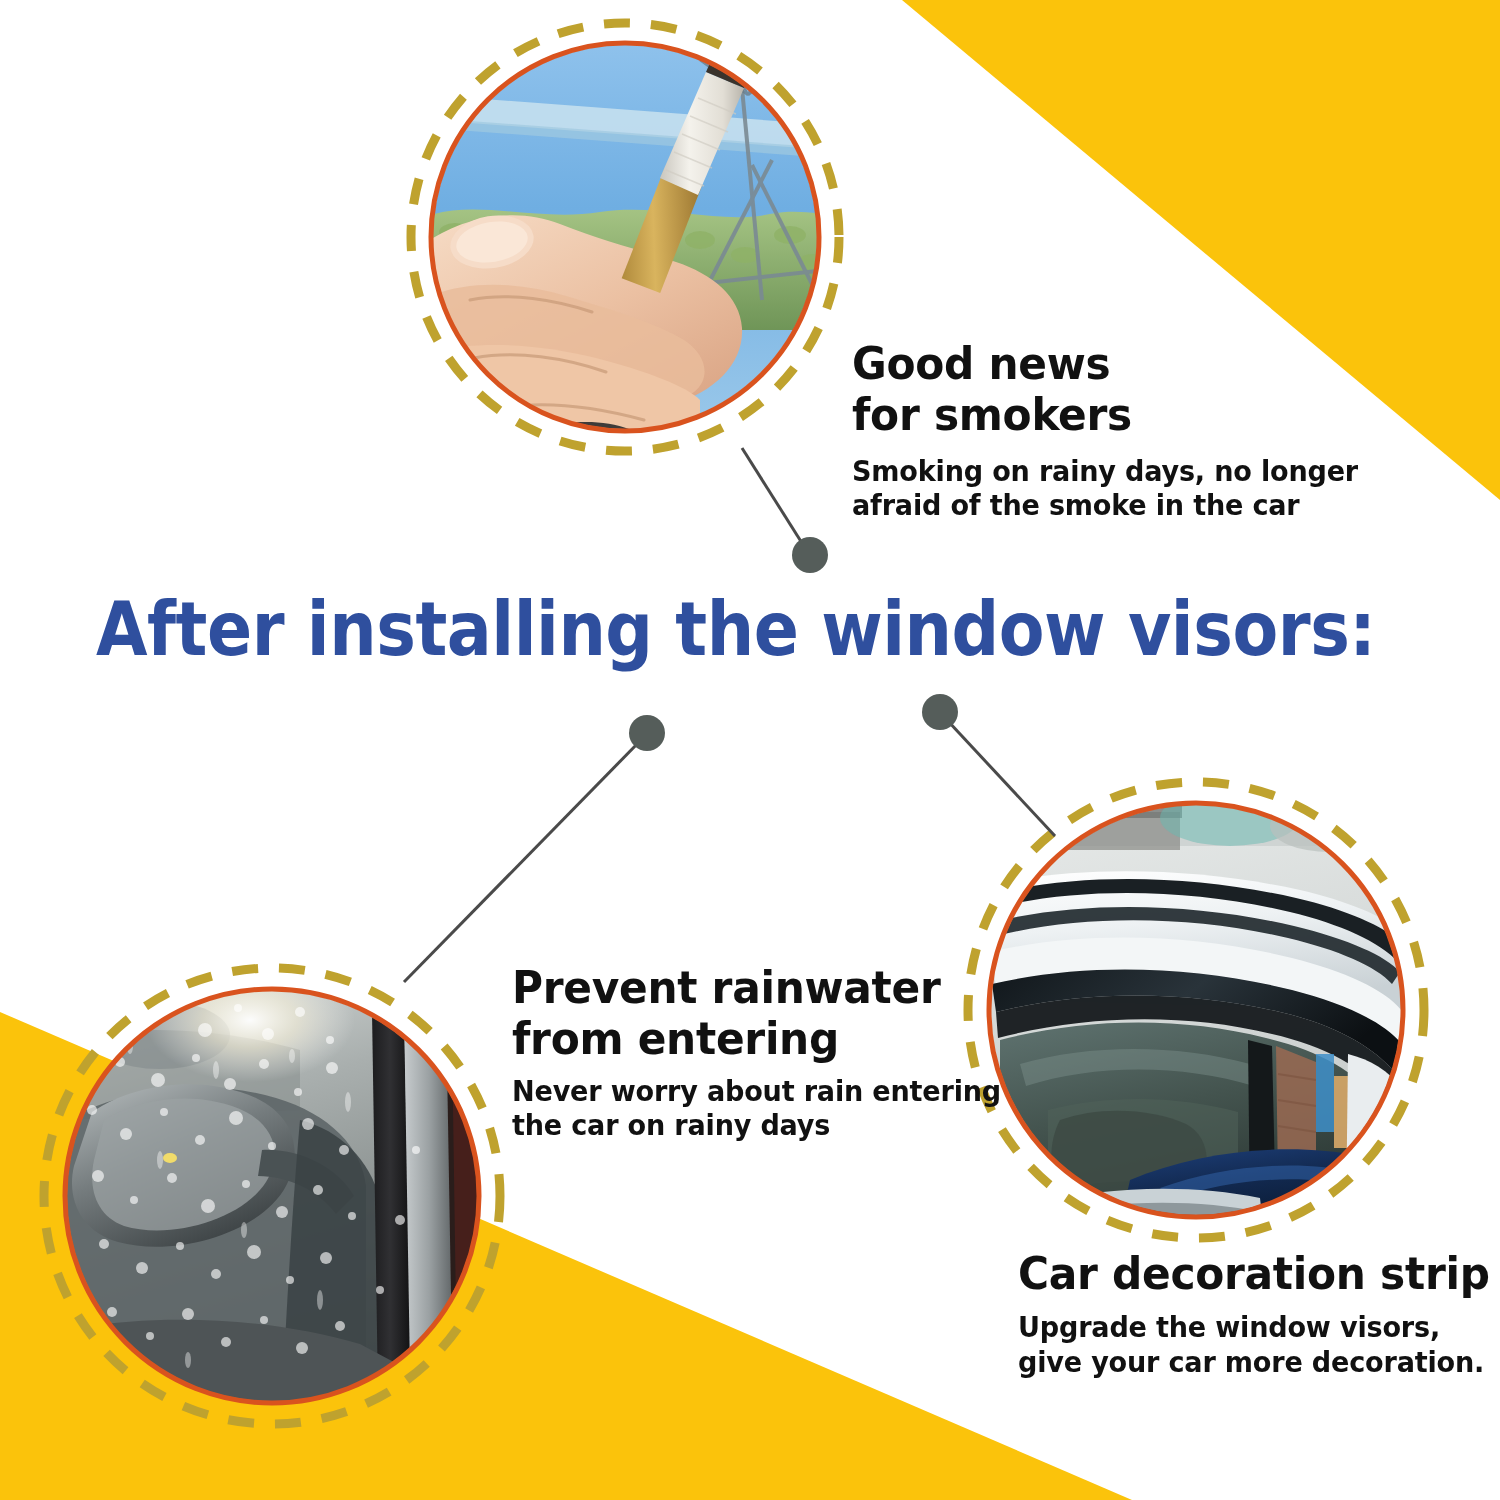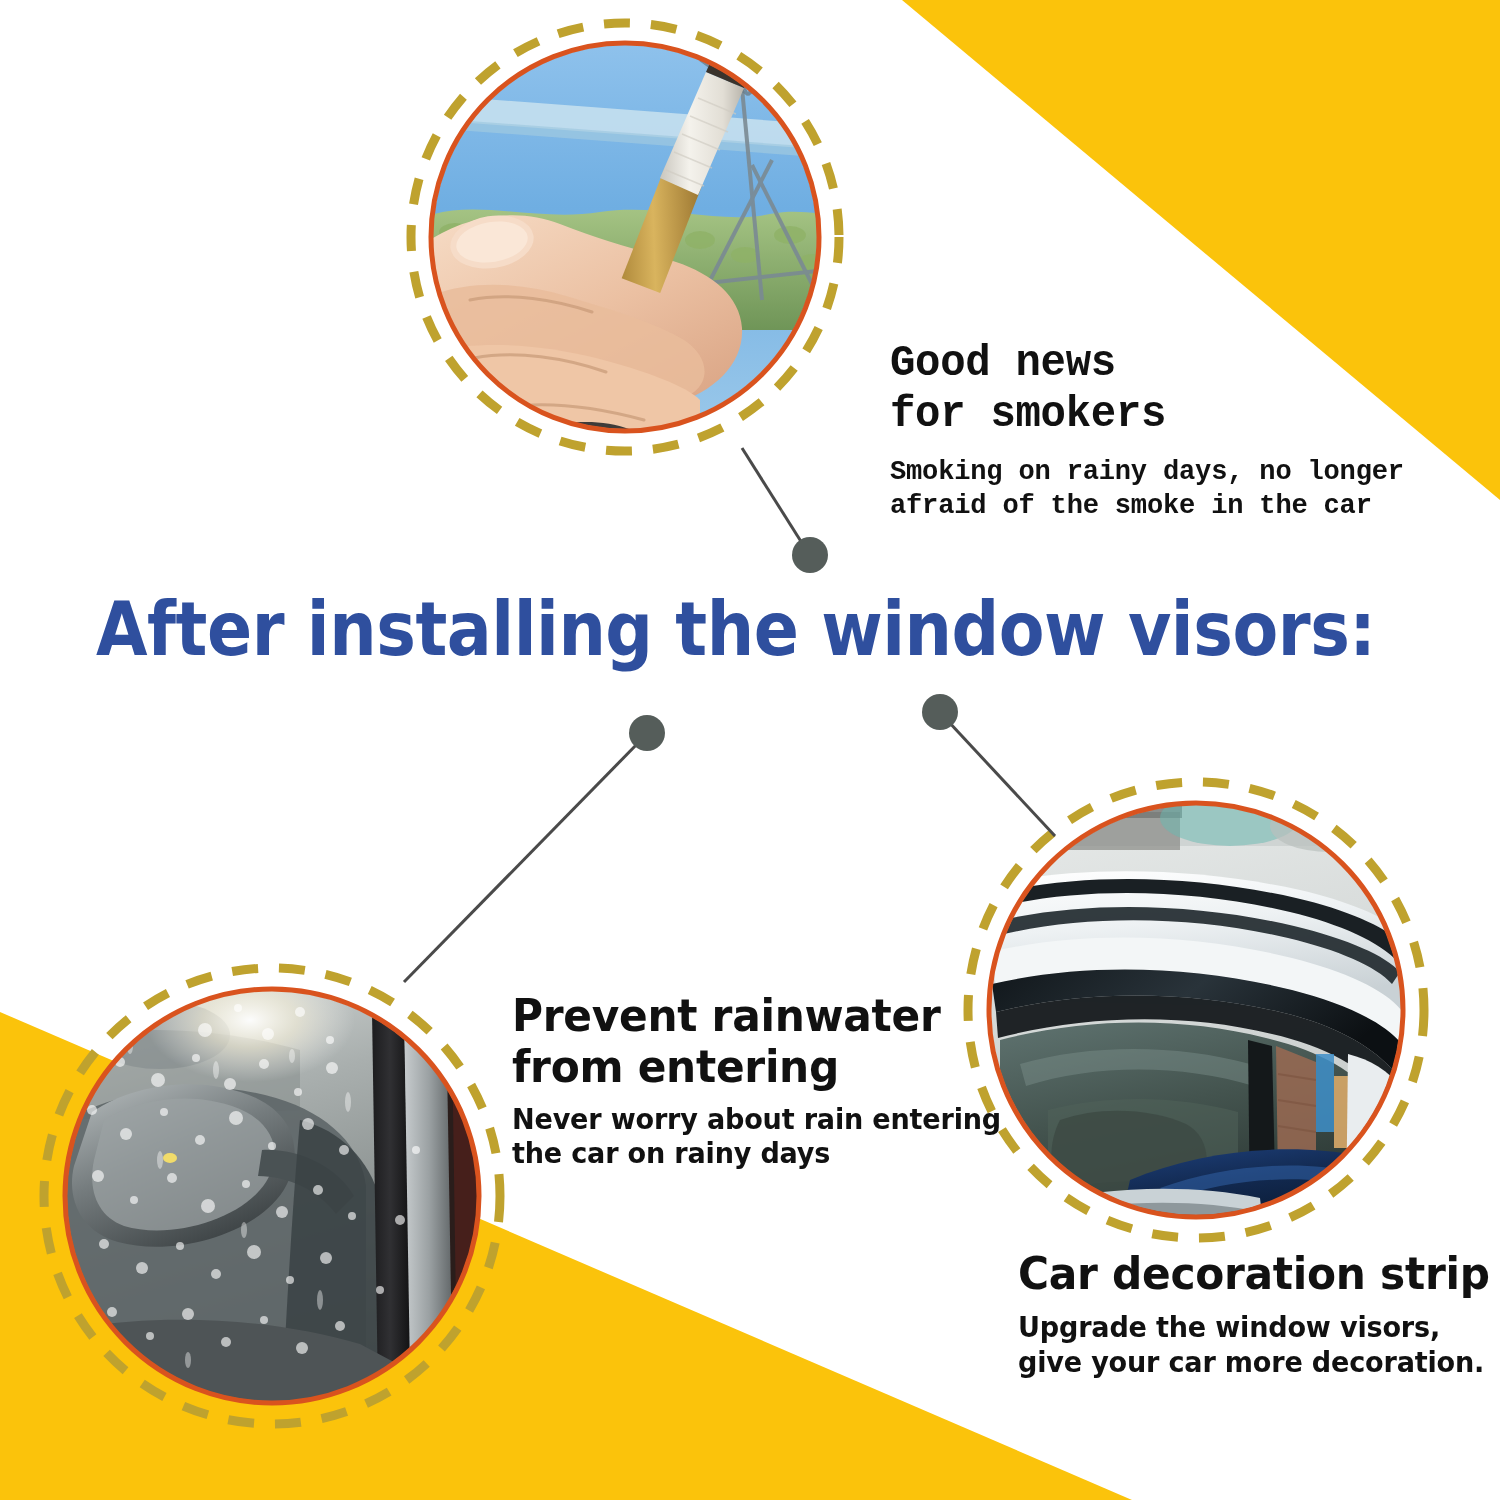--- a/index.html
+++ b/index.html
@@ -395,32 +395,32 @@
 
     <line x1="641" y1="740" x2="404" y2="982" stroke="#4A4A4A" stroke-width="3"></line>
     <circle cx="647" cy="733" r="18" fill="#555D5A"></circle>
 
     <line x1="947" y1="720" x2="1055" y2="836" stroke="#4A4A4A" stroke-width="3"></line>
     <circle cx="940" cy="712" r="18" fill="#555D5A"></circle>
   </svg>
 
   <div class="txt headline" style="left:96px; top:592px;">After installing the window visors:</div>
 
-  <div class="txt" style="left:890px; top:338px;font-family:Liberation Mono, monospace;">
+  <div class="txt" style="left:852px; top:338px;">
     <div class="ftitle">
       <span class="nowrapline">Good news</span>
       <span class="nowrapline">for smokers</span>
     </div>
     <div class="fdesc" style="margin-top:14px;">
       <span class="nowrapline">Smoking on rainy days, no longer</span>
       <span class="nowrapline">afraid of the smoke in the car</span>
     </div>
   </div>
 
-  <div class="txt" style="left:512px; top:962px;margin-top:28px;">
+  <div class="txt" style="left:512px; top:962px;">
     <div class="ftitle">
       <span class="nowrapline">Prevent rainwater</span>
       <span class="nowrapline">from entering</span>
     </div>
     <div class="fdesc" style="margin-top:10px;">
       <span class="nowrapline">Never worry about rain entering</span>
       <span class="nowrapline">the car on rainy days</span>
     </div>
   </div>
 

